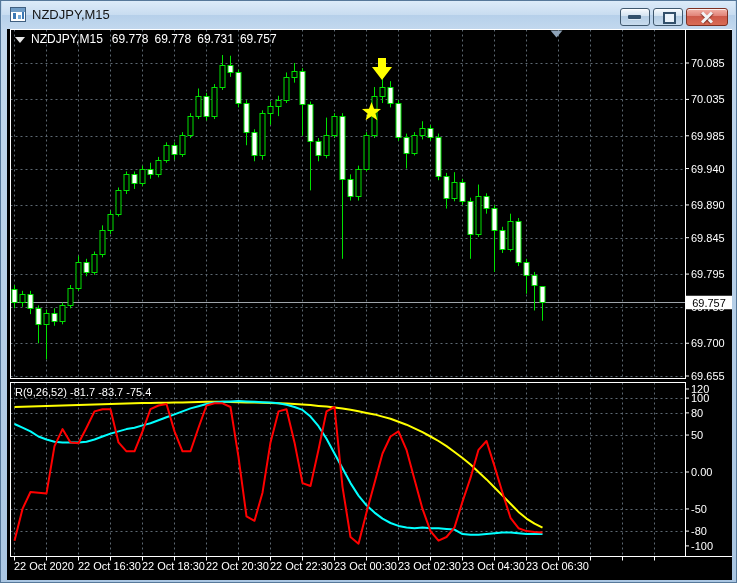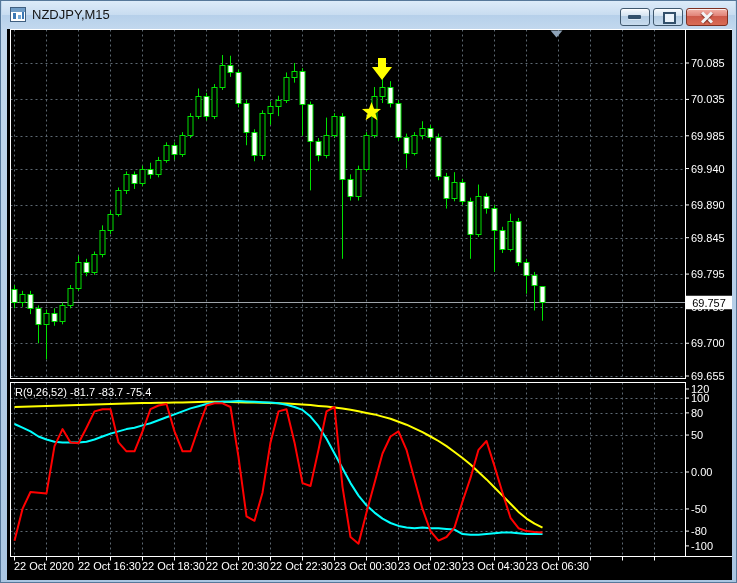--- a/index.html
+++ b/index.html
@@ -333,15 +333,18 @@
         <text x="13" y="569" fill="#ffffff" font-size="11px">22 Oct 2020</text>
         <text x="77" y="569" fill="#ffffff" font-size="11px">22 Oct 16:30</text>
         <text x="141" y="569" fill="#ffffff" font-size="11px">22 Oct 18:30</text>
         <text x="205" y="569" fill="#ffffff" font-size="11px">22 Oct 20:30</text>
         <text x="269" y="569" fill="#ffffff" font-size="11px">22 Oct 22:30</text>
         <text x="333" y="569" fill="#ffffff" font-size="11px">23 Oct 00:30</text>
         <text x="397" y="569" fill="#ffffff" font-size="11px">23 Oct 02:30</text>
         <text x="461" y="569" fill="#ffffff" font-size="11px">23 Oct 04:30</text>
         <text x="525" y="569" fill="#ffffff" font-size="11px">23 Oct 06:30</text>
       </svg>
+    <div class="ohlc-header">
+      <span class="tri"></span><span class="sym">NZDJPY,M15</span><span class="num">69.778</span><span class="num">69.778</span><span class="num">69.731</span><span class="num">69.757</span>
+    </div>
     <div class="ind-header">R(9,26,52) -81.7 -83.7 -75.4</div>
   </div>
 </div>
 
 </body></html>

